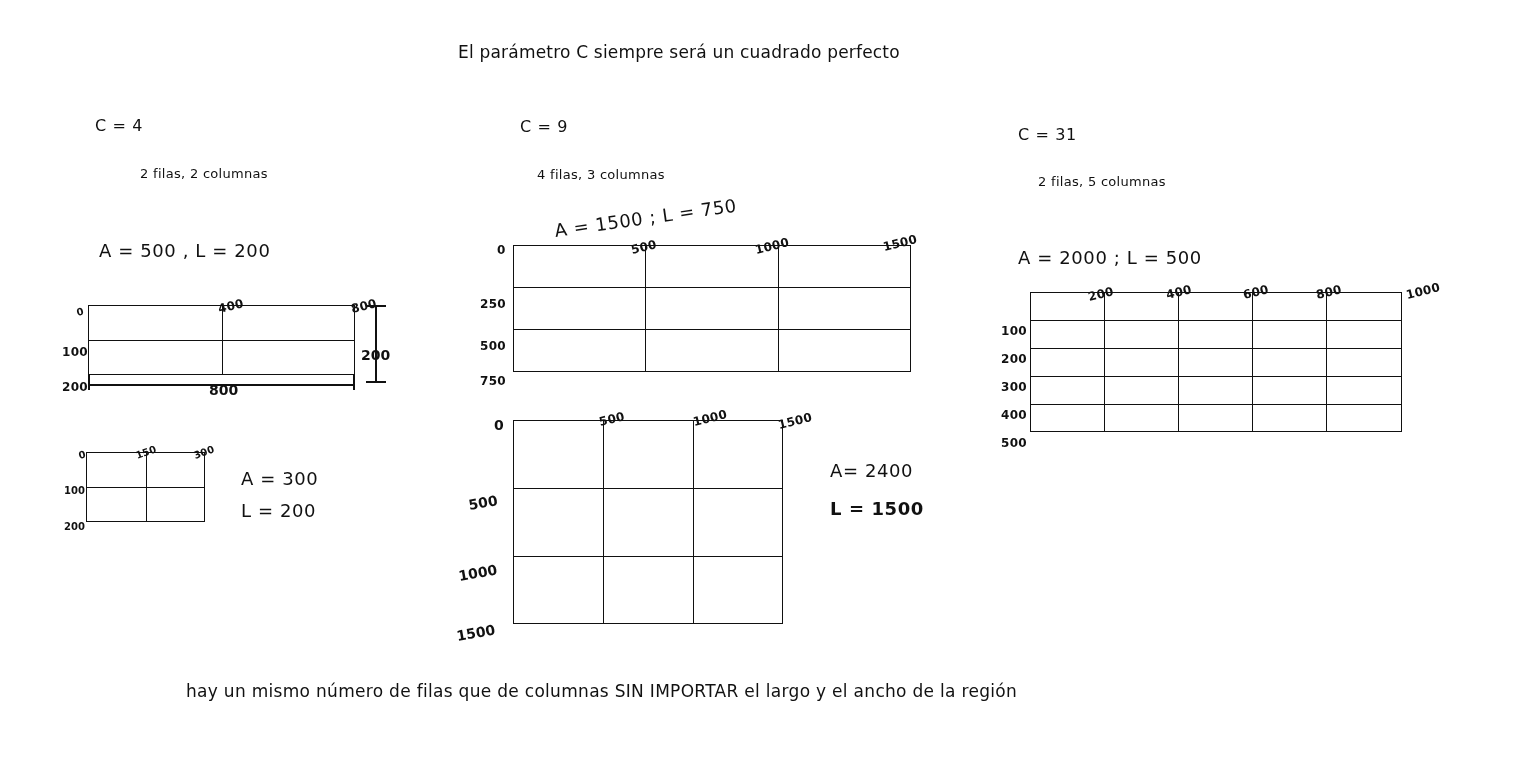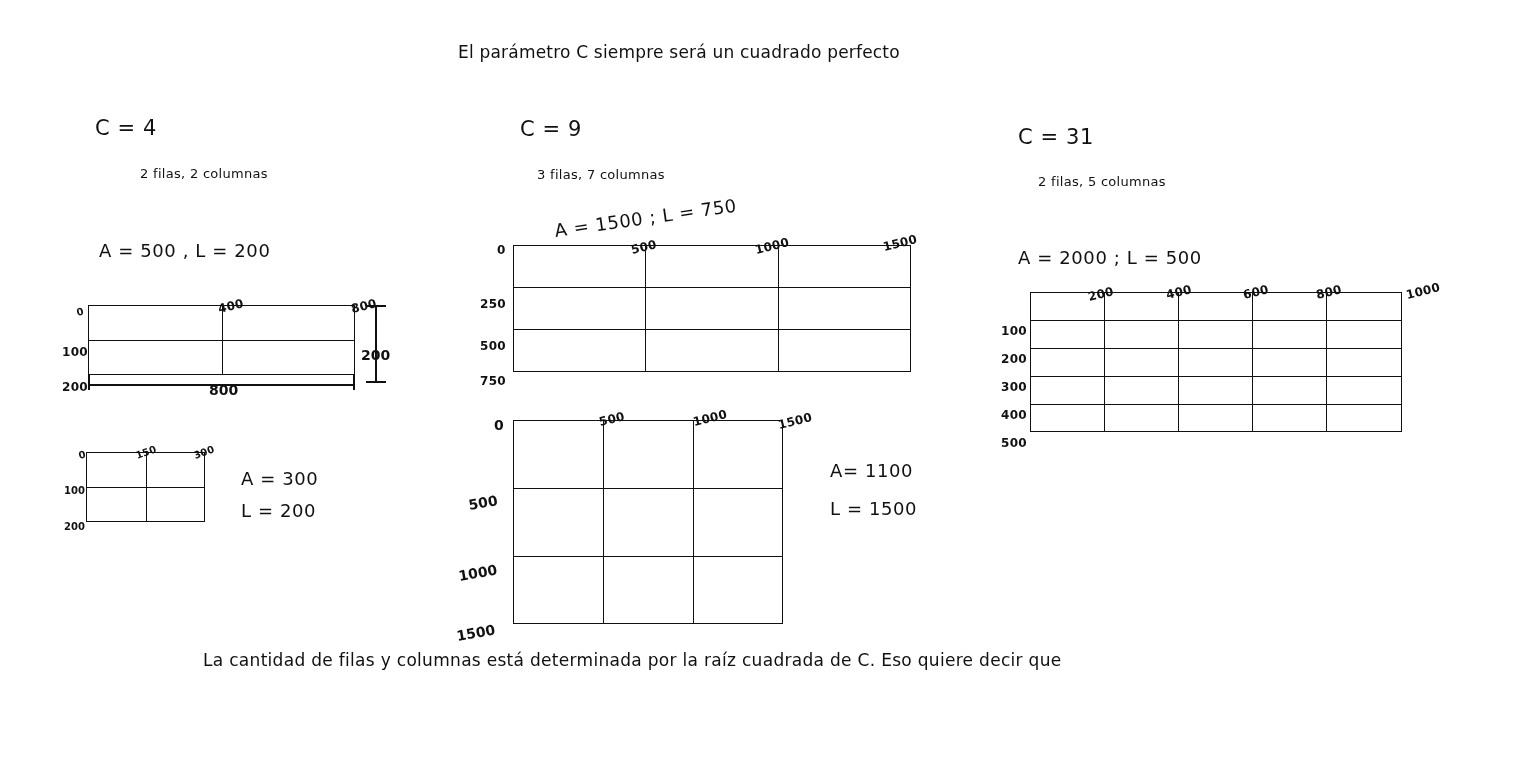--- a/index.html
+++ b/index.html
@@ -19,21 +19,21 @@
   .txt {
     position: absolute;
     white-space: nowrap;
     color: #111111;
   }
   .title {
     font-size: 17px;
     letter-spacing: 0.2px;
   }
   .c-head {
-    font-size: 21px;
+    font-size: 16px;
     letter-spacing: 0.6px;
   }
   .sub {
     font-size: 13px;
     letter-spacing: 0.3px;
   }
   .eq {
     font-size: 18px;
     letter-spacing: 0.6px;
   }
@@ -118,21 +118,21 @@
   <div class="txt tick-sm rot-c" style="left:138px; top:450px;">150</div>
   <div class="txt tick-sm rot-c" style="left:196px; top:450px;">300</div>
 
   <div class="txt tick-sm" style="left:64px; top:485px;">100</div>
   <div class="txt tick-sm" style="left:64px; top:521px;">200</div>
 
   <div class="txt eq" style="left:241px; top:468px;">A = 300</div>
   <div class="txt eq" style="left:241px; top:500px;">L = 200</div>
 
   <div class="txt c-head" style="left:520px; top:117px;">C = 9</div>
-  <div class="txt sub" style="left:537px; top:167px;">3 filas, 7 columnas</div>
+  <div class="txt sub" style="left:537px; top:167px;">4 filas, 3 columnas</div>
   <div class="txt eq rot-d" style="left:556px; top:220px;">A = 1500 ;  L = 750</div>
 
   <div class="grid" style="left:513px; top:245px; width:398px; height:127px;"></div>
   <div class="vline" style="left:645px; top:245px; height:127px;"></div>
   <div class="vline" style="left:778px; top:245px; height:127px;"></div>
   <div class="hline" style="left:513px; top:287px; width:398px;"></div>
   <div class="hline" style="left:513px; top:329px; width:398px;"></div>
 
   <div class="txt tick" style="left:497px; top:243px;">0</div>
   <div class="txt tick rot-a" style="left:633px; top:243px;">500</div>
@@ -151,22 +151,22 @@
 
   <div class="txt tick-big" style="left:494px; top:417px;">0</div>
   <div class="txt tick rot-a" style="left:601px; top:415px;">500</div>
   <div class="txt tick rot-a" style="left:695px; top:415px;">1000</div>
   <div class="txt tick rot-a" style="left:780px; top:418px;">1500</div>
 
   <div class="txt tick-big rot-b" style="left:470px; top:497px;">500</div>
   <div class="txt tick-big rot-b" style="left:460px; top:568px;">1000</div>
   <div class="txt tick-big rot-b" style="left:458px; top:628px;">1500</div>
 
-  <div class="txt eq" style="left:830px; top:460px;">A= 1100</div>
-  <div class="txt eq" style="left:830px; top:498px;">L = 1500</div>
+  <div class="txt eq" style="left:830px; top:460px;">A= 2400</div>
+  <div class="txt eq" style="left:830px; top:498px;font-weight:bold;">L = 1500</div>
 
   <div class="txt c-head" style="left:1018px; top:125px;">C = 31</div>
   <div class="txt sub" style="left:1038px; top:174px;">2 filas, 5 columnas</div>
   <div class="txt eq" style="left:1018px; top:247px;">A = 2000 ;  L = 500</div>
 
   <div class="grid" style="left:1030px; top:292px; width:372px; height:140px;"></div>
   <div class="vline" style="left:1104px; top:292px; height:140px;"></div>
   <div class="vline" style="left:1178px; top:292px; height:140px;"></div>
   <div class="vline" style="left:1252px; top:292px; height:140px;"></div>
   <div class="vline" style="left:1326px; top:292px; height:140px;"></div>
@@ -180,15 +180,15 @@
   <div class="txt tick rot-a" style="left:1245px; top:288px;">600</div>
   <div class="txt tick rot-a" style="left:1318px; top:288px;">800</div>
   <div class="txt tick rot-a" style="left:1408px; top:288px;">1000</div>
 
   <div class="txt tick" style="left:1001px; top:324px;">100</div>
   <div class="txt tick" style="left:1001px; top:352px;">200</div>
   <div class="txt tick" style="left:1001px; top:380px;">300</div>
   <div class="txt tick" style="left:1001px; top:408px;">400</div>
   <div class="txt tick" style="left:1001px; top:436px;">500</div>
 
-  <div class="txt footer" style="left:203px; top:650px;">La cantidad de filas y columnas está determinada por la raíz cuadrada de C. Eso quiere decir que</div>
+  <div class="txt footer" style="left:186px; top:681px;">hay un mismo número de filas que de columnas SIN IMPORTAR el largo y el ancho de la región</div>
 
 </div>
 
 </body></html>

